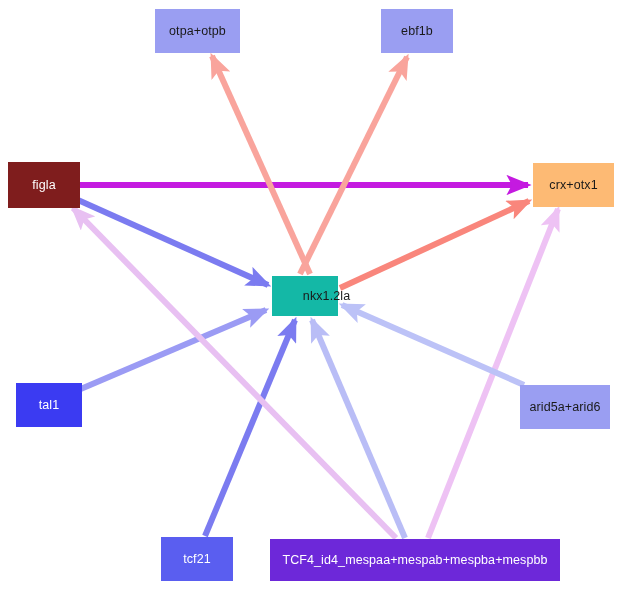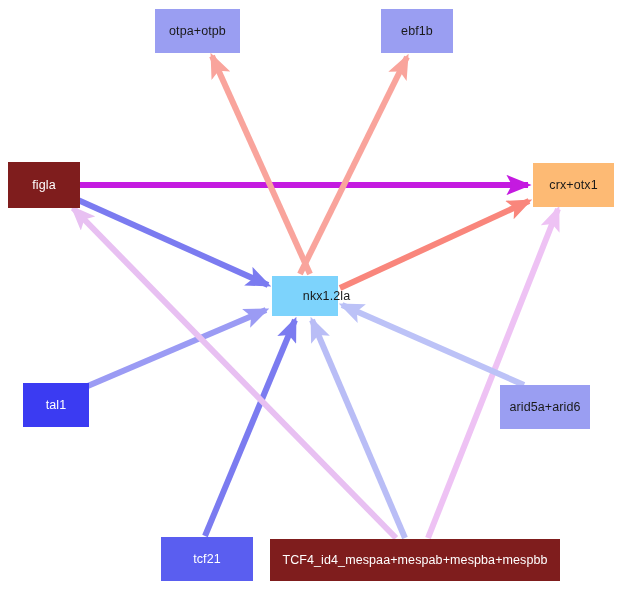--- a/index.html
+++ b/index.html
@@ -94,29 +94,29 @@
       </div>
       <div class="node" style="left: 381px; top: 9px; width: 72px; height: 44px; background: rgb(154, 158, 242); color: rgb(26, 26, 26);">
         <span>ebf1b</span>
       </div>
       <div class="node" style="left: 8px; top: 162px; width: 72px; height: 46px; background: #7f1d1d; color: rgb(255, 255, 255);">
         <span>figla</span>
       </div>
       <div class="node" style="left: 533px; top: 163px; width: 81px; height: 44px; background: #fdba74; color: rgb(26, 26, 26);">
         <span>crx+otx1</span>
       </div>
-      <div class="node" style="left: 272px; top: 276px; width: 66px; height: 40px; background: #7dd3fc; color: rgb(26, 26, 26); padding-left: 43px;">
+      <div class="node" style="left: 272px; top: 276px; width: 66px; height: 40px; background: #14b8a6; color: rgb(26, 26, 26); padding-left: 43px;">
         <span>nkx1.2la</span>
       </div>
-      <div class="node" style="left: 23px; top: 383px; width: 66px; height: 44px; background: rgb(59, 59, 242); color: rgb(255, 255, 255);">
+      <div class="node" style="left: 16px; top: 383px; width: 66px; height: 44px; background: rgb(59, 59, 242); color: rgb(255, 255, 255);">
         <span>tal1</span>
       </div>
-      <div class="node" style="left: 500px; top: 385px; width: 90px; height: 44px; background: rgb(154, 158, 242); color: rgb(26, 26, 26);">
+      <div class="node" style="left: 520px; top: 385px; width: 90px; height: 44px; background: rgb(154, 158, 242); color: rgb(26, 26, 26);">
         <span>arid5a+arid6</span>
       </div>
-      <div class="node" style="left: 161px; top: 537px; width: 92px; height: 44px; background: rgb(90, 94, 240); color: rgb(255, 255, 255);">
+      <div class="node" style="left: 161px; top: 537px; width: 72px; height: 44px; background: rgb(90, 94, 240); color: rgb(255, 255, 255);">
         <span>tcf21</span>
       </div>
-      <div class="node" style="left: 270px; top: 539px; width: 290px; height: 42px; background: #7f1d1d; color: rgb(255, 255, 255);">
+      <div class="node" style="left: 270px; top: 539px; width: 290px; height: 42px; background: #6d28d9; color: rgb(255, 255, 255);">
         <span>TCF4_id4_mespaa+mespab+mespba+mespbb</span>
       </div>
     </div>
 </div>
 
 </body></html>

